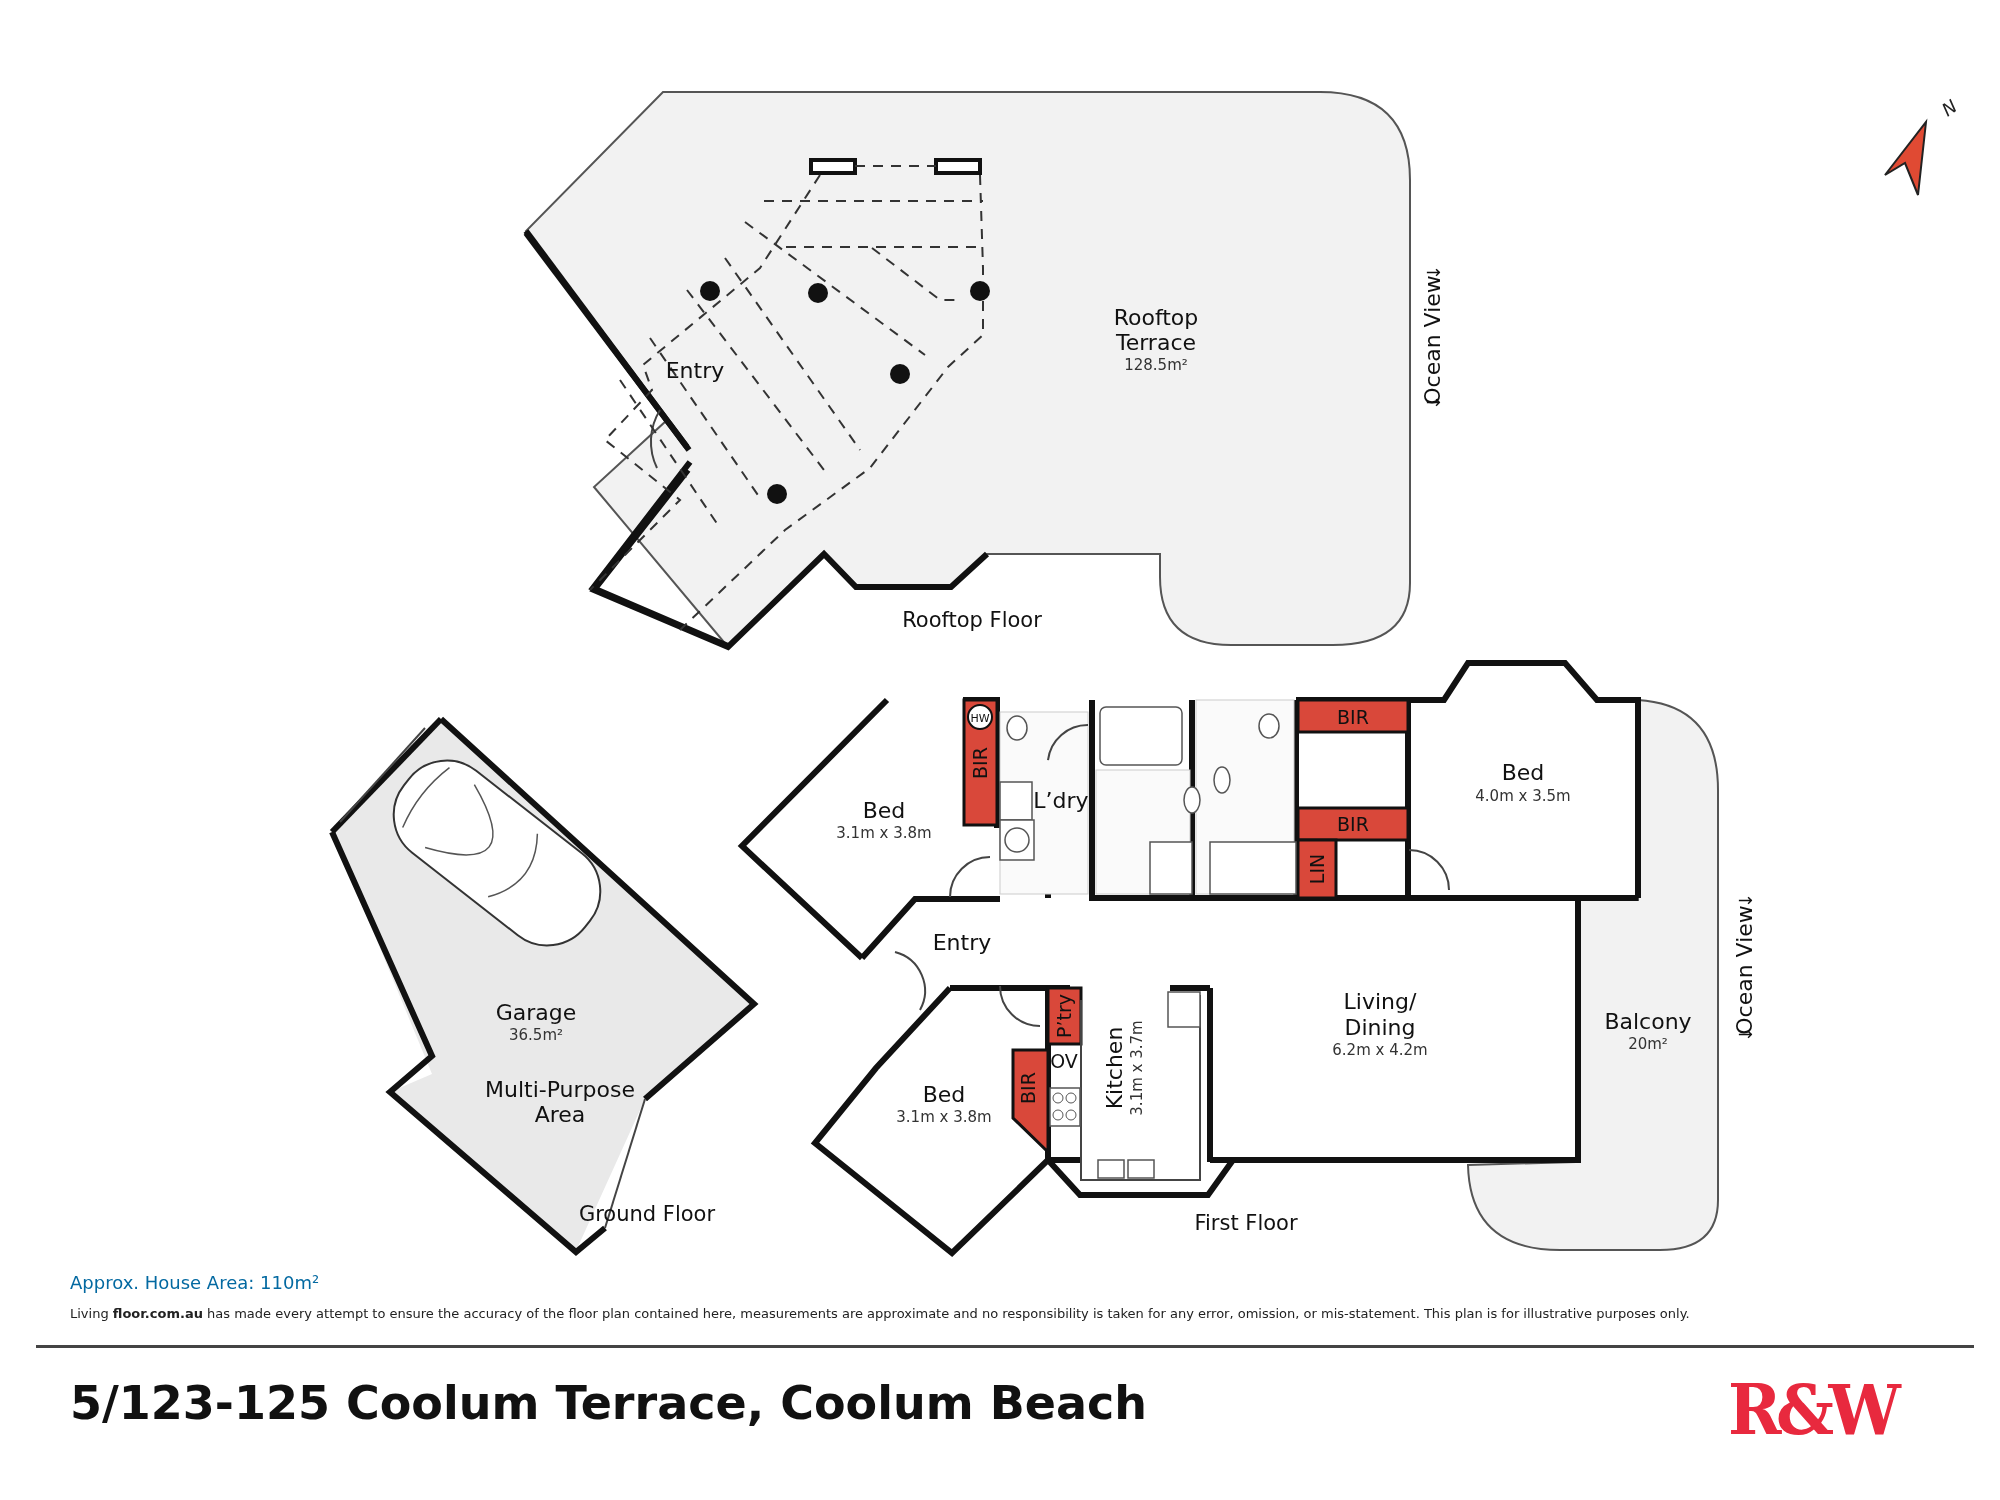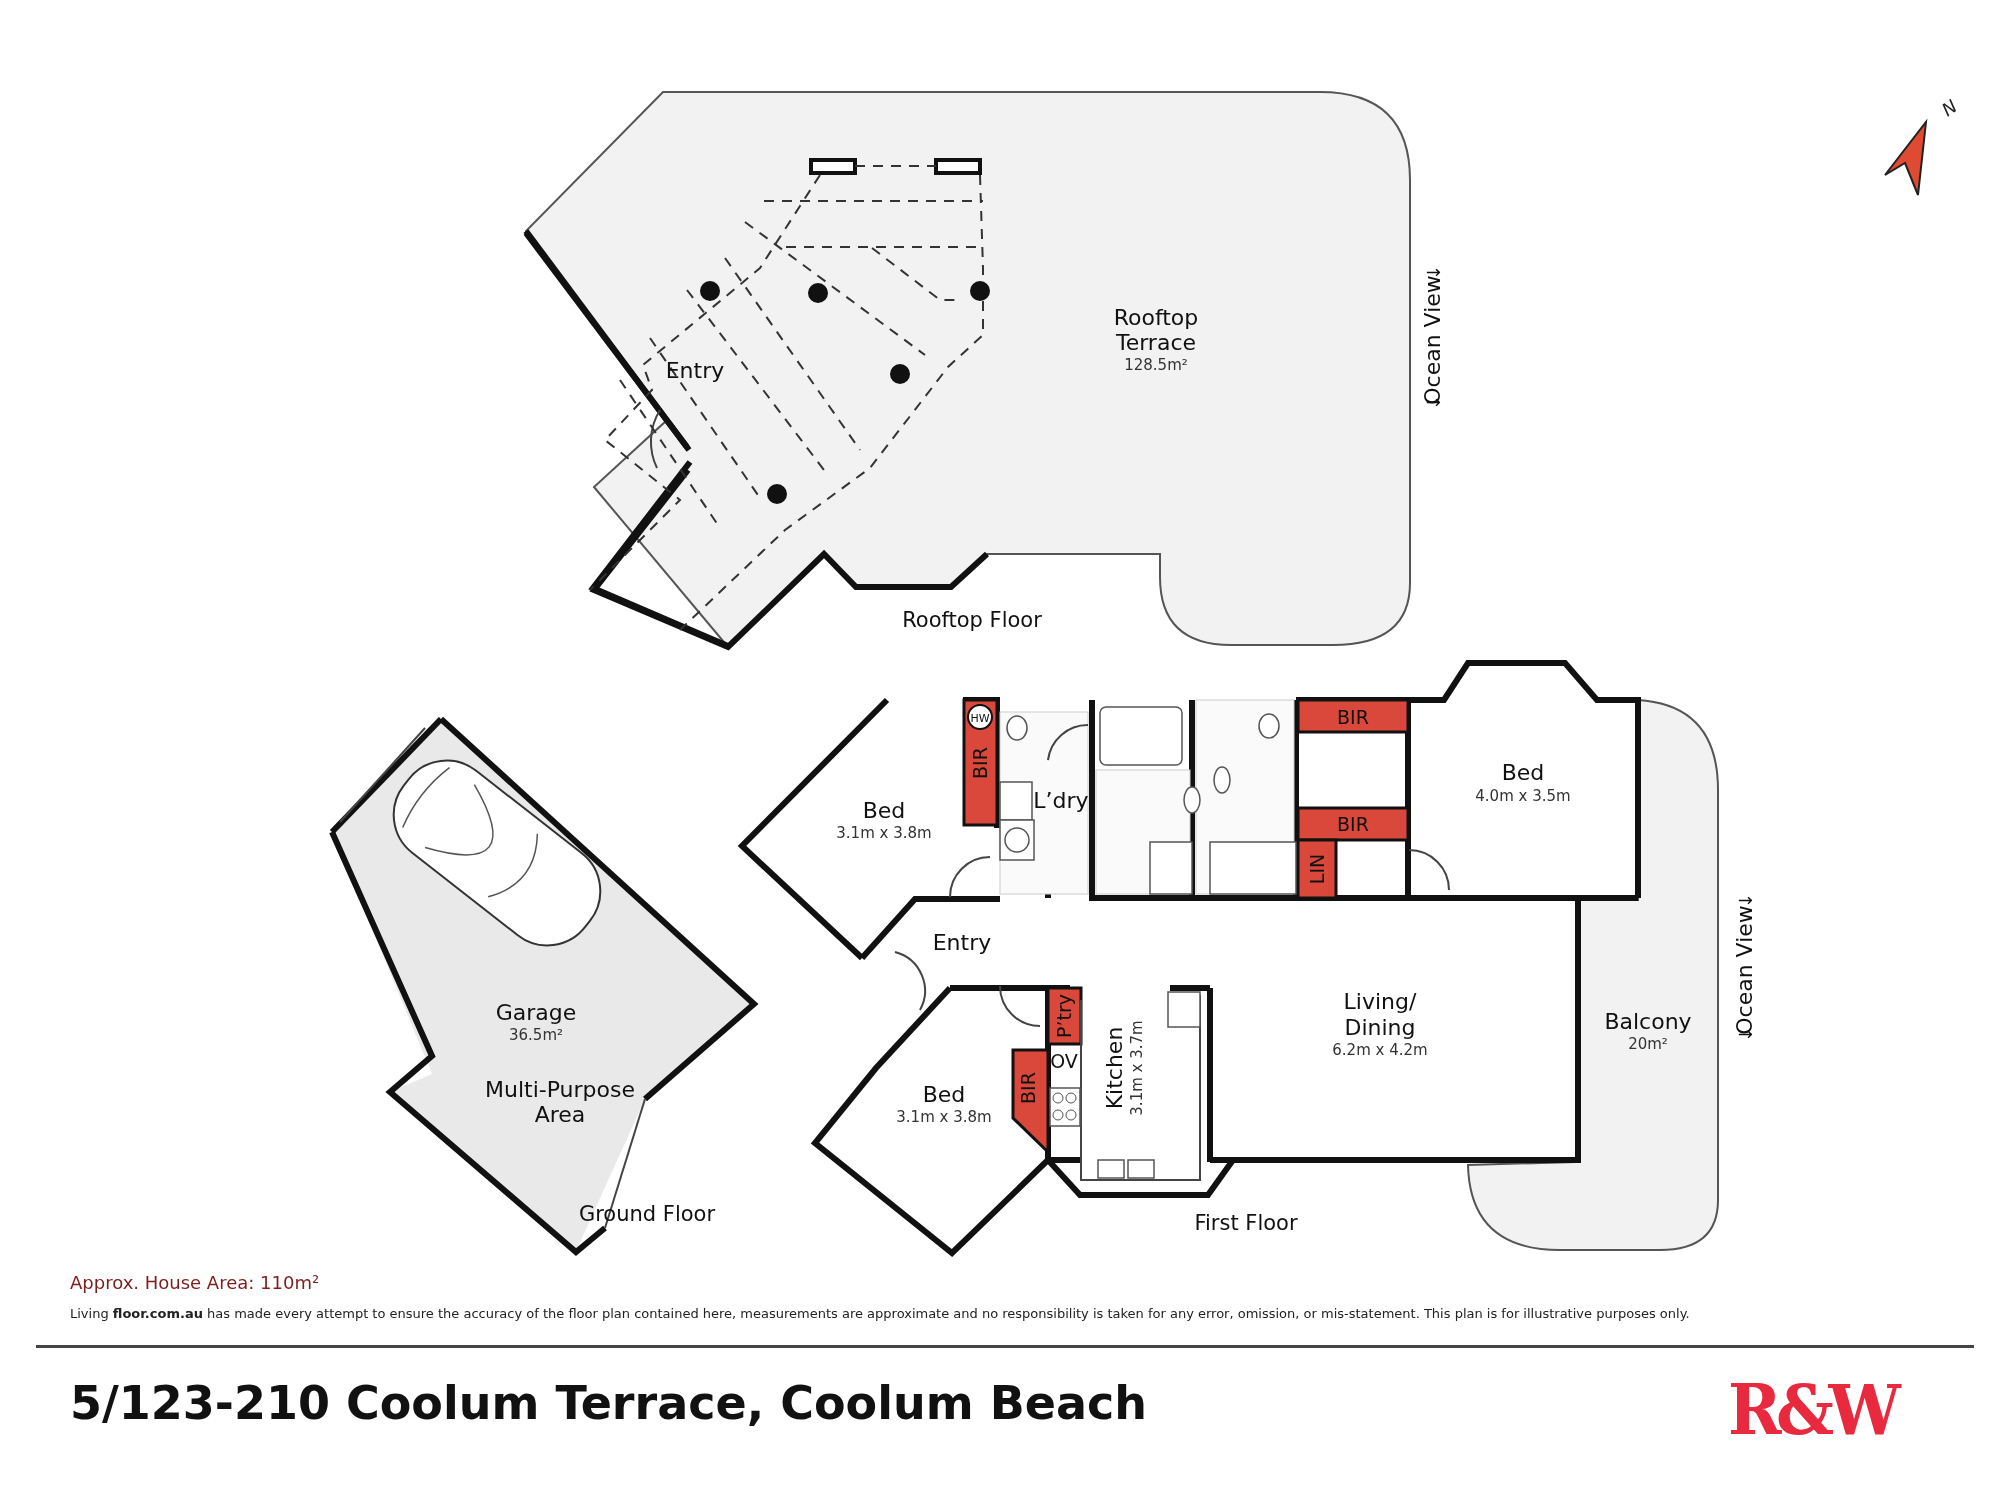--- a/index.html
+++ b/index.html
@@ -5,21 +5,21 @@
   html, body { margin:0; padding:0; background:#ffffff; }
   body { width:2000px; height:1500px; position:relative; overflow:hidden; font-family:"DejaVu Sans", sans-serif; color:#1a1a1a; }
   svg.plan { position:absolute; left:0; top:0; }
   .wall { fill:none; stroke:#111; stroke-width:6; stroke-linejoin:miter; }
   .thin { fill:none; stroke:#444; stroke-width:2; }
   .dash { fill:none; stroke:#333; stroke-width:2; stroke-dasharray:10 8; }
   .lbl { font-family:"DejaVu Sans", sans-serif; font-size:22px; fill:#111; text-anchor:middle; }
   .dim { font-family:"DejaVu Sans", sans-serif; font-size:15px; fill:#333; text-anchor:middle; }
   .blbl { font-family:"DejaVu Sans", sans-serif; font-size:19px; fill:#111; text-anchor:middle; }
   .floorlbl { font-family:"DejaVu Sans", sans-serif; font-size:21px; fill:#111; text-anchor:middle; }
-  .footer-area { position:absolute; left:70px; top:1272px; font-size:18px; color:#7f1d1d; }
+  .footer-area { position:absolute; left:70px; top:1272px; font-size:18px; color:#0369a1; }
   .footer-disclaimer { position:absolute; left:70px; top:1306px; font-size:13px; color:#222; white-space:nowrap; }
   .footer-disclaimer b { font-weight:bold; }
   .rule { position:absolute; left:36px; top:1345px; width:1938px; height:3px; background:#444; }
   .address { position:absolute; left:70px; top:1376px; font-size:46px; font-weight:bold; color:#111; letter-spacing:0px; }
   .logo { position:absolute; left:1728px; top:1368px; font-family:"DejaVu Serif", serif; font-size:70px; font-weight:bold; color:#e8293e; letter-spacing:-6px; transform:scaleX(0.92); transform-origin:left top; }
 </style>
 </head>
 <body>
 
 <svg class="plan" width="2000" height="1500" viewBox="0 0 2000 1500">
@@ -184,14 +184,14 @@
       <text class="lbl" x="0" y="0" font-size="21">Ocean View</text>
       <text x="-72" y="0" font-size="18" fill="#111">↓</text>
       <text x="62" y="0" font-size="18" fill="#111">↓</text>
     </g>
   </g>
 </svg>
 
 <div class="footer-area">Approx. House Area: 110m²</div>
 <div class="footer-disclaimer"><span>Living </span><b>floor.com.au</b><span> has made every attempt to ensure the accuracy of the floor plan contained here, measurements are approximate and no responsibility is taken for any error, omission, or mis-statement. This plan is for illustrative purposes only.</span></div>
 <div class="rule"></div>
-<div class="address">5/123-210 Coolum Terrace, Coolum Beach</div>
+<div class="address">5/123-125 Coolum Terrace, Coolum Beach</div>
 <div class="logo">R&amp;W</div>
 
 </body></html>

